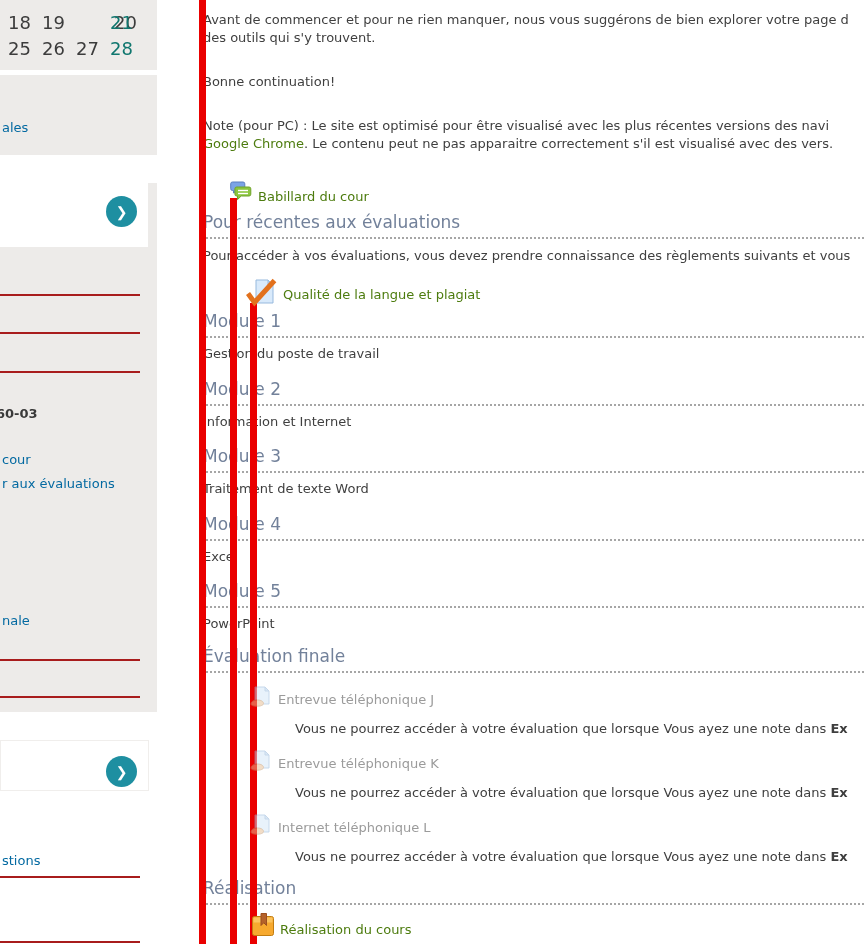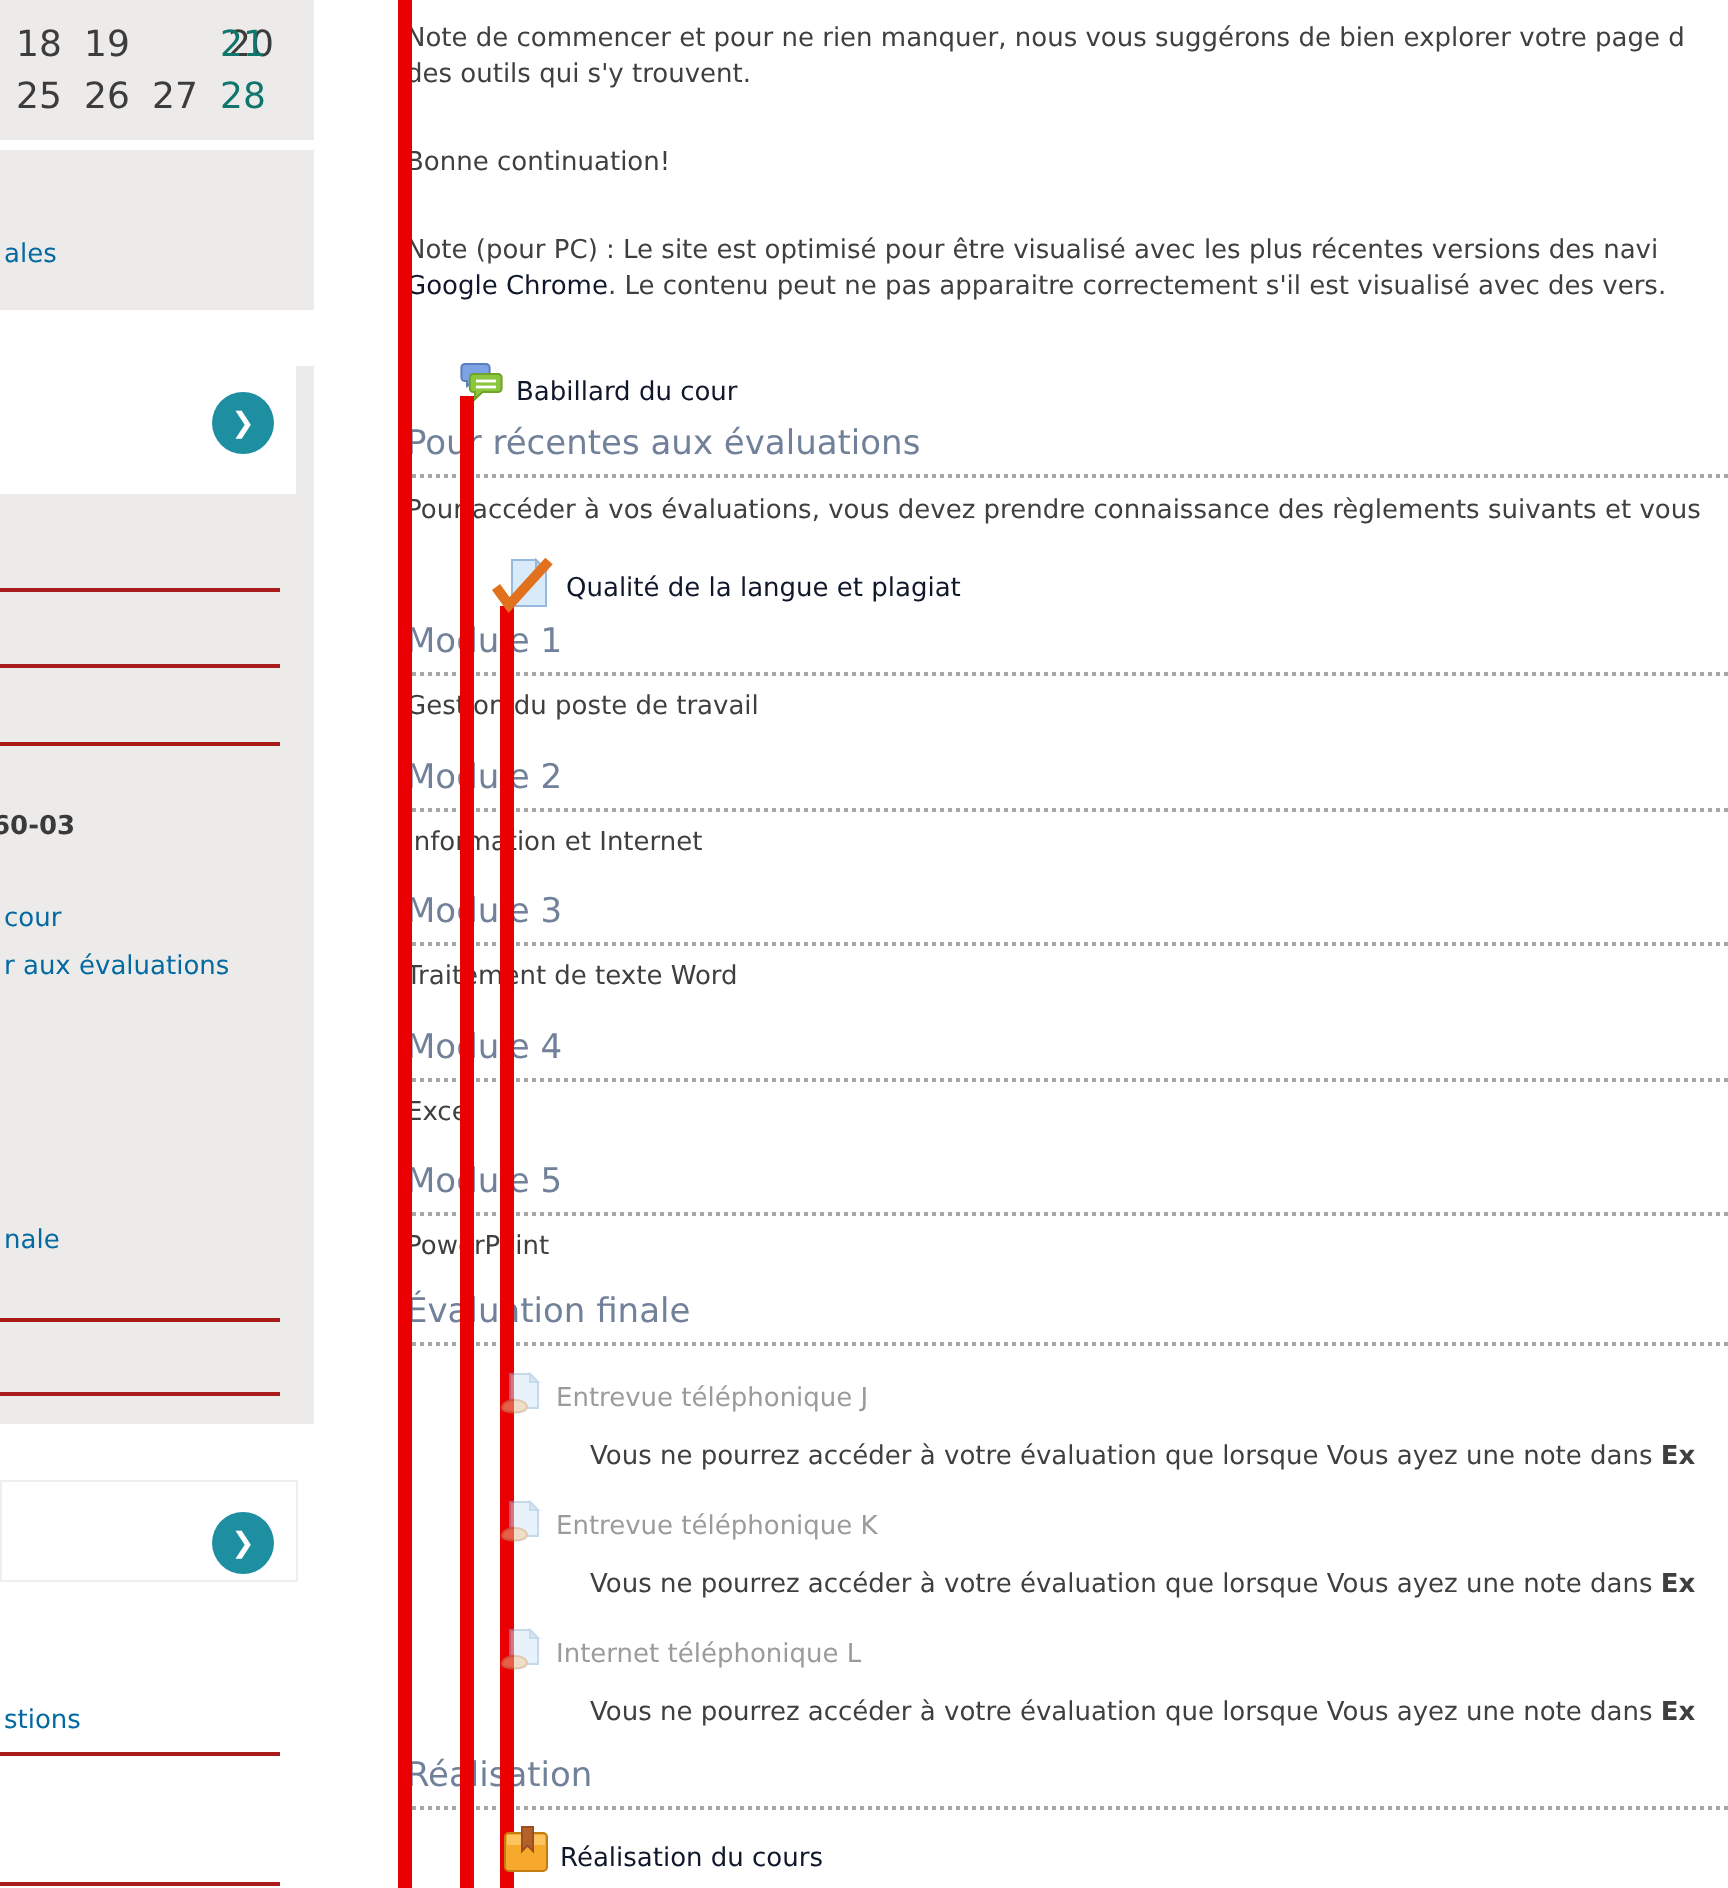--- a/index.html
+++ b/index.html
@@ -4,21 +4,21 @@
 <style>
   html,body { margin:0; padding:0; }
   body {
     width:864px; height:944px; overflow:hidden; position:relative;
     background:#ffffff;
     font-family:"DejaVu Sans","Liberation Sans",sans-serif;
   }
   .abs { position:absolute; white-space:nowrap; }
   .txt  { color:#3f3f3f; font-size:13px; }
   .it   { }
-  .link { color:#0f172a; }
+  .link { color:#4d7c0f; }
   .dimlink { color:#9b9b9b; font-size:13px; }
   .h {
     color:#72819a; font-size:17px; font-weight:normal;
     width:661px; padding-bottom:5px; border-bottom:2px dotted #a6a6a6;
   }
   .gray { background:#edebe9; }
   .red-div { height:2px; width:140px; background:#a81c1c; }
   .sb-txt { color:#0369a1; font-size:13px; }
   .sb-bold { color:#3a3a3a; font-size:13px; font-weight:bold; }
   .cal { color:#3c3c3c; font-size:18px; }
@@ -74,21 +74,21 @@
   </div>
 
   <span class="abs sb-txt" style="left:2px;top:853px;">stions</span>
   <div class="abs red-div" style="left:0;top:876px;"></div>
   <span class="abs sb-txt" style="left:2px;top:950px;text-decoration:underline;">ôle normal</span>
   <div class="abs red-div" style="left:0;top:941px;"></div>
 </div>
 
 <div>
 
-  <span class="abs txt" style="left:203px;top:12px;">Note de commencer et pour ne rien manquer, nous vous suggérons de bien explorer votre page d</span>
+  <span class="abs txt" style="left:203px;top:12px;">Avant de commencer et pour ne rien manquer, nous vous suggérons de bien explorer votre page d</span>
   <span class="abs txt" style="left:203px;top:30px;">des outils qui s'y trouvent.</span>
   <span class="abs txt" style="left:203px;top:74px;">Bonne continuation!</span>
   <span class="abs txt it" style="left:203px;top:118px;">Note (pour PC) : Le site est optimisé pour être visualisé avec les plus récentes versions des navi</span>
   <span class="abs txt it" style="left:203px;top:136px;"><span class="link it">Google Chrome</span><span>. Le contenu peut ne pas apparaitre correctement s'il est visualisé avec des vers.</span></span>
 
   <svg class="icon" style="left:230px;top:181px;" width="22" height="20" viewBox="0 0 22 20">
     <path d="M2.5 1h10.5a1.8 1.8 0 0 1 1.8 1.8v4.9a1.8 1.8 0 0 1-1.8 1.8H7.2L3.5 12V9.5h-1A1.8 1.8 0 0 1 .7 7.7V2.8A1.8 1.8 0 0 1 2.5 1z" fill="#7ba3e6" stroke="#5a7fc0" stroke-width="1"></path>
     <path d="M8.5 6h10.5a1.8 1.8 0 0 1 1.8 1.8v5.4a1.8 1.8 0 0 1-1.8 1.8h-7.8L7.5 18.6v-3.6h-.8a1.8 1.8 0 0 1-1.8-1.8V7.8A1.8 1.8 0 0 1 6.7 6z" fill="#8cc63e" stroke="#6fa32a" stroke-width="1"></path>
     <line x1="8" y1="9.5" x2="18" y2="9.5" stroke="#ffffff" stroke-width="1.4"></line>
     <line x1="8" y1="12.5" x2="18" y2="12.5" stroke="#ffffff" stroke-width="1.4"></line>

